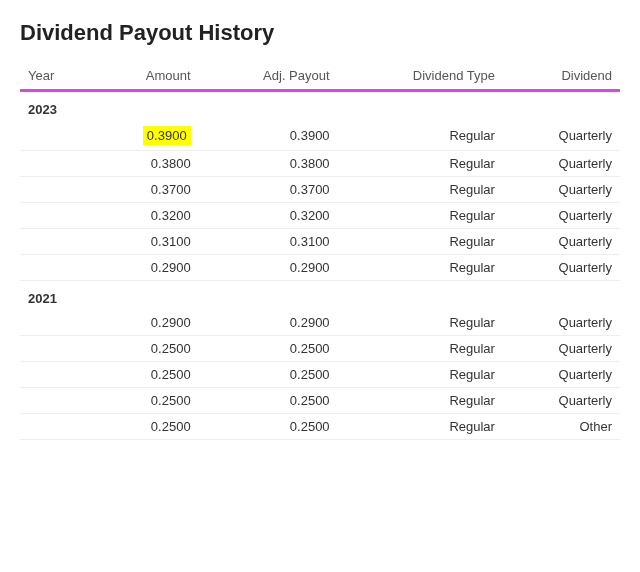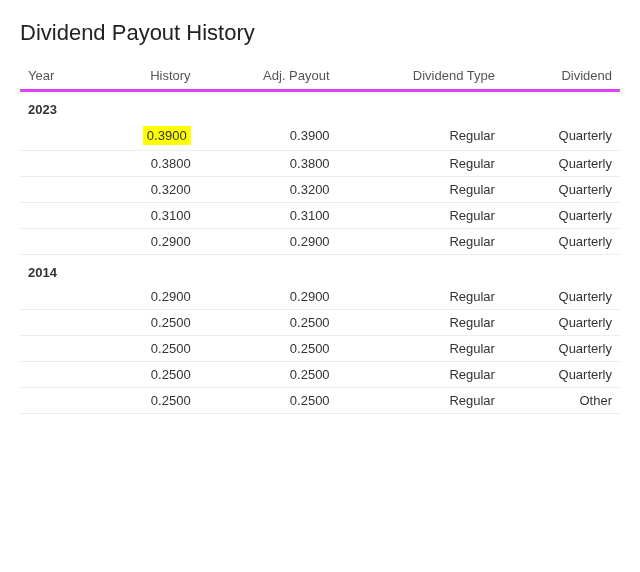--- a/index.html
+++ b/index.html
@@ -12,21 +12,21 @@
       font-family: Arial, sans-serif;
       background: #fff;
       color: #333;
       padding: 20px;
       width: 640px;
       min-height: 572px;
     }
 
     h1 {
       font-size: 22px;
-      font-weight: normal;
+      font-weight: bold;
       color: #222;
       margin-bottom: 16px;
     }
 
     table {
       width: 100%;
       border-collapse: collapse;
       font-size: 13px;
     }
 
@@ -73,21 +73,21 @@
   </style>
 </head>
 <body>
 
 <h1>Dividend Payout History</h1>
 
 <table>
   <thead>
     <tr>
       <th>Year</th>
-      <th>History</th>
+      <th>Amount</th>
       <th>Adj. Payout</th>
       <th>Dividend Type</th>
       <th>Dividend</th>
     </tr>
   </thead>
   <tbody id="table-body">
   <tr class="year-row">
         <td colspan="5">2023</td>
       </tr>
       <tr>
@@ -99,41 +99,48 @@
       </tr>
       <tr>
         <td></td>
         <td>0.3800</td>
         <td>0.3800</td>
         <td>Regular</td>
         <td>Quarterly</td>
       </tr>
       <tr>
         <td></td>
+        <td>0.3700</td>
+        <td>0.3700</td>
+        <td>Regular</td>
+        <td>Quarterly</td>
+      </tr>
+      <tr>
+        <td></td>
         <td>0.3200</td>
         <td>0.3200</td>
         <td>Regular</td>
         <td>Quarterly</td>
       </tr>
       <tr>
         <td></td>
         <td>0.3100</td>
         <td>0.3100</td>
         <td>Regular</td>
         <td>Quarterly</td>
       </tr>
       <tr>
         <td></td>
         <td>0.2900</td>
         <td>0.2900</td>
         <td>Regular</td>
         <td>Quarterly</td>
       </tr>
       <tr class="year-row">
-        <td colspan="5">2014</td>
+        <td colspan="5">2021</td>
       </tr>
       <tr>
         <td></td>
         <td>0.2900</td>
         <td>0.2900</td>
         <td>Regular</td>
         <td>Quarterly</td>
       </tr>
       <tr>
         <td></td>

